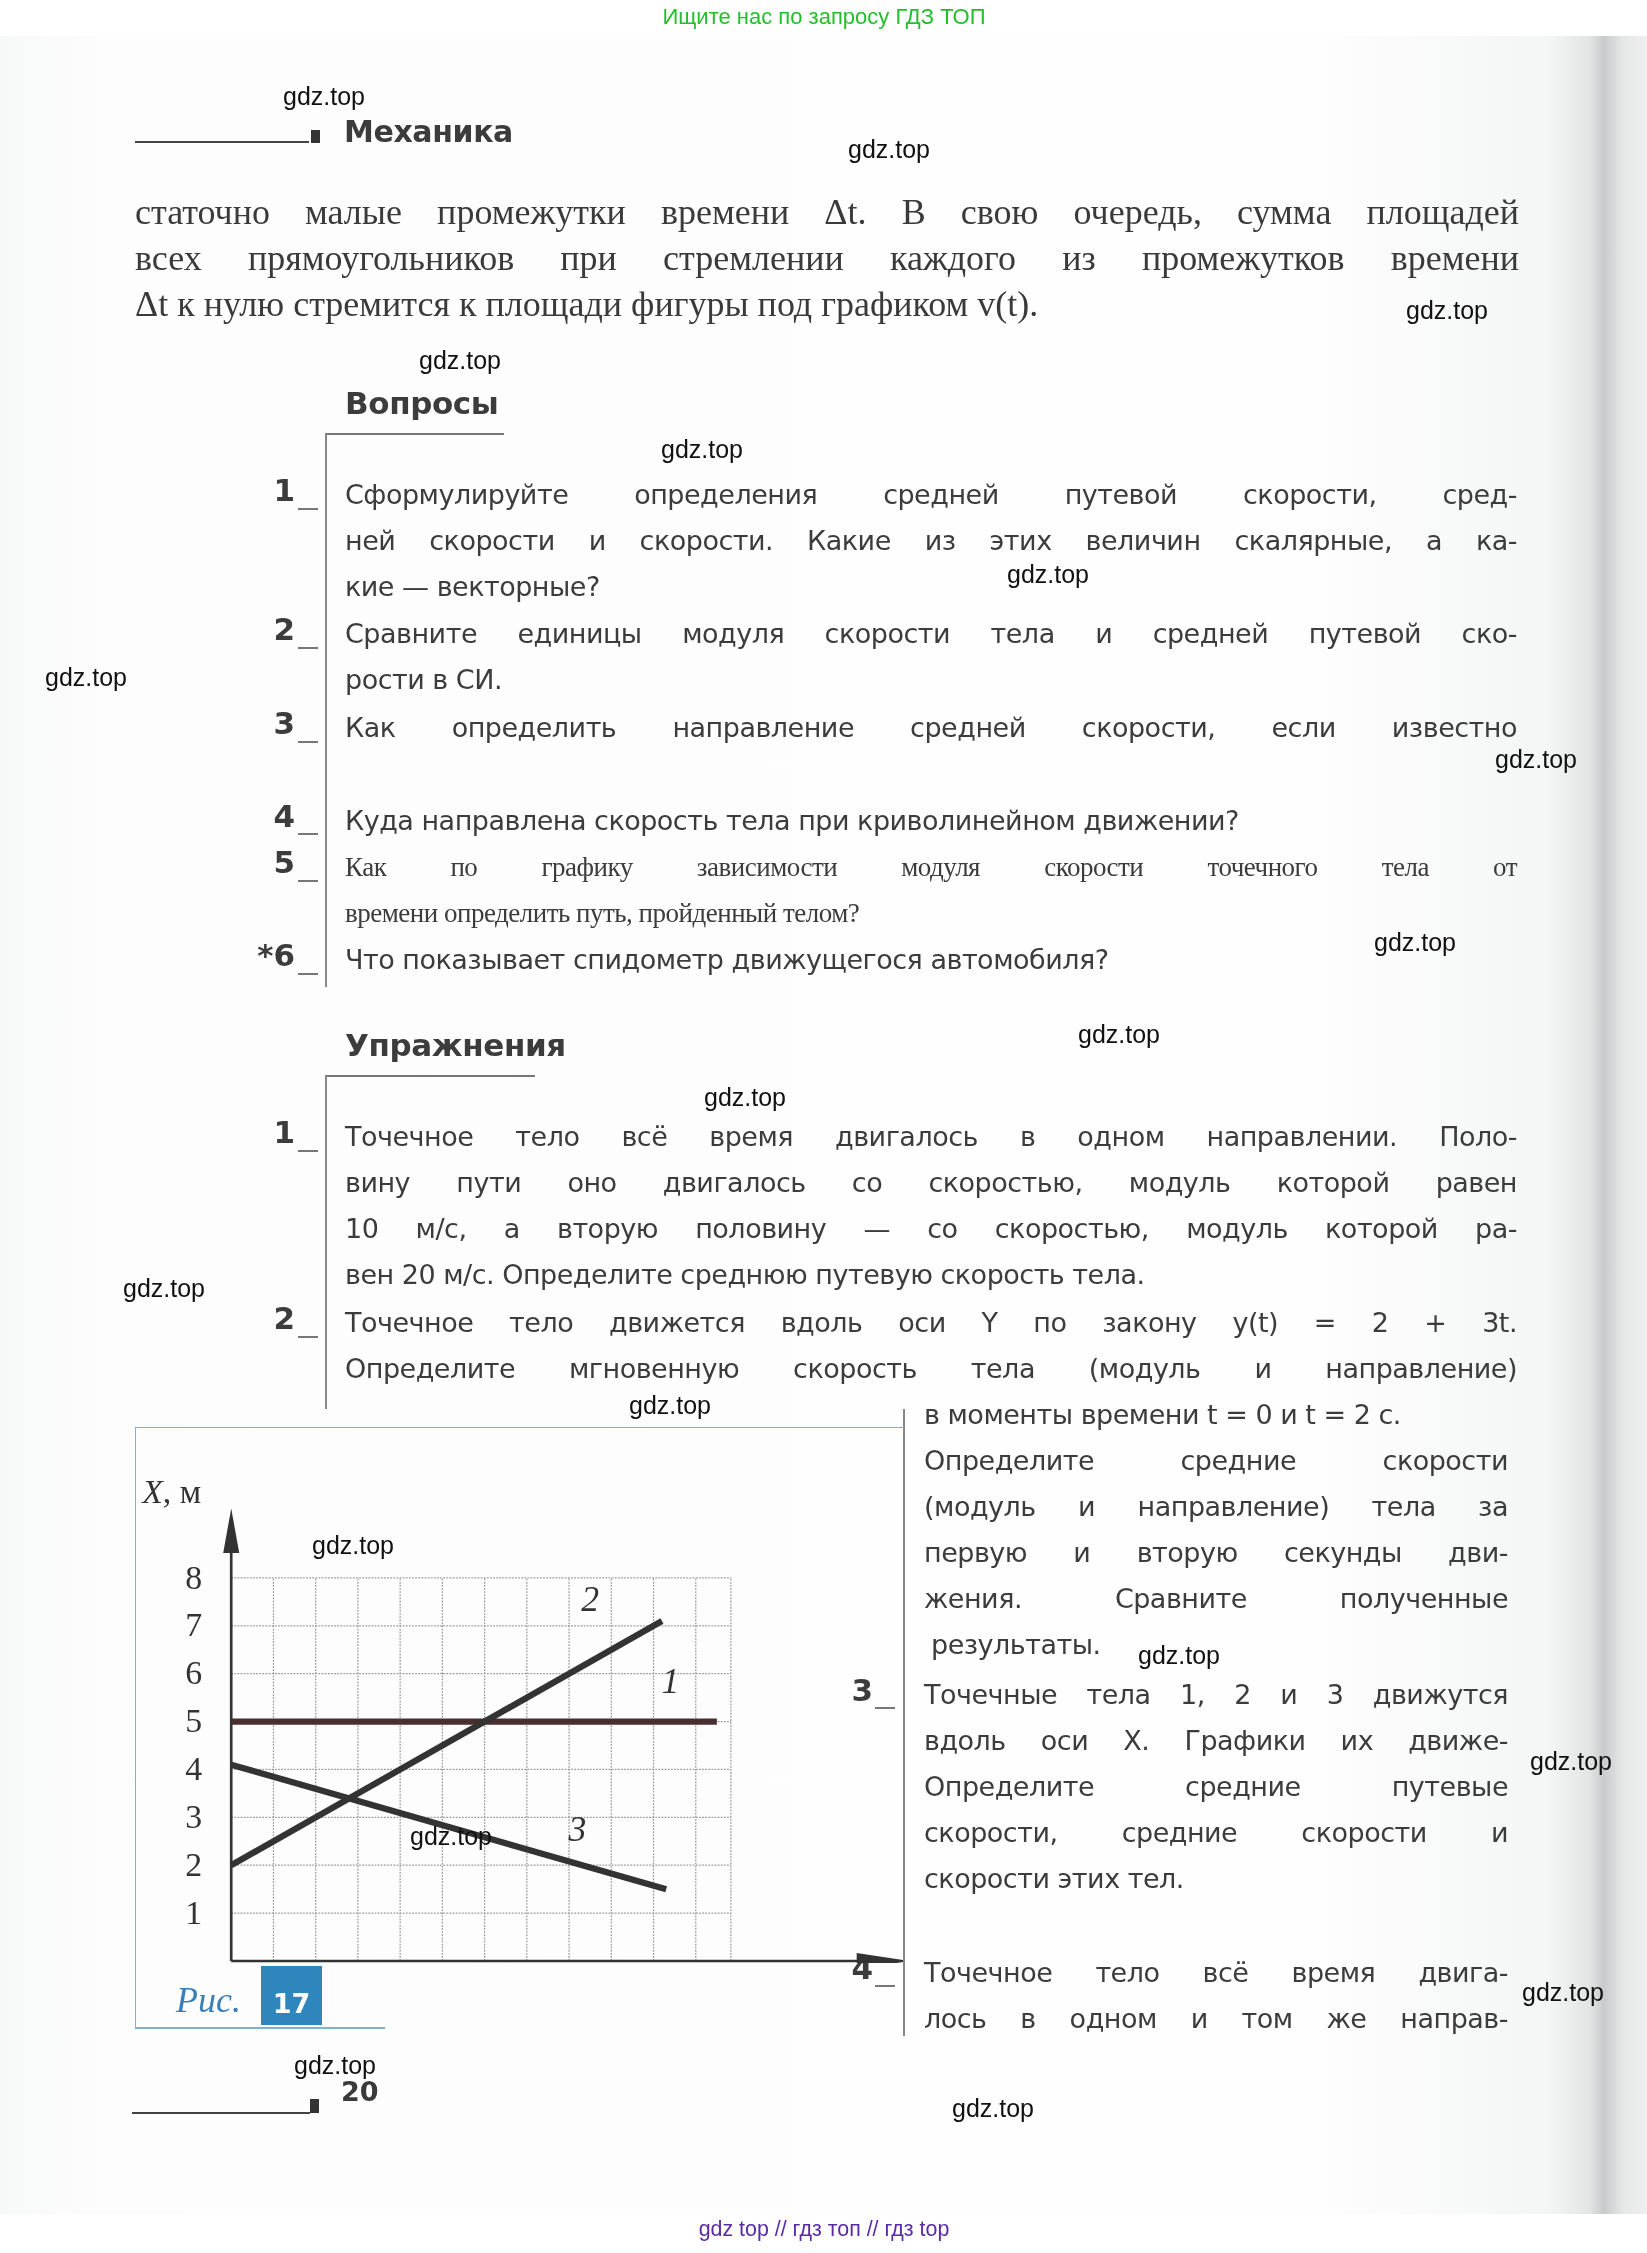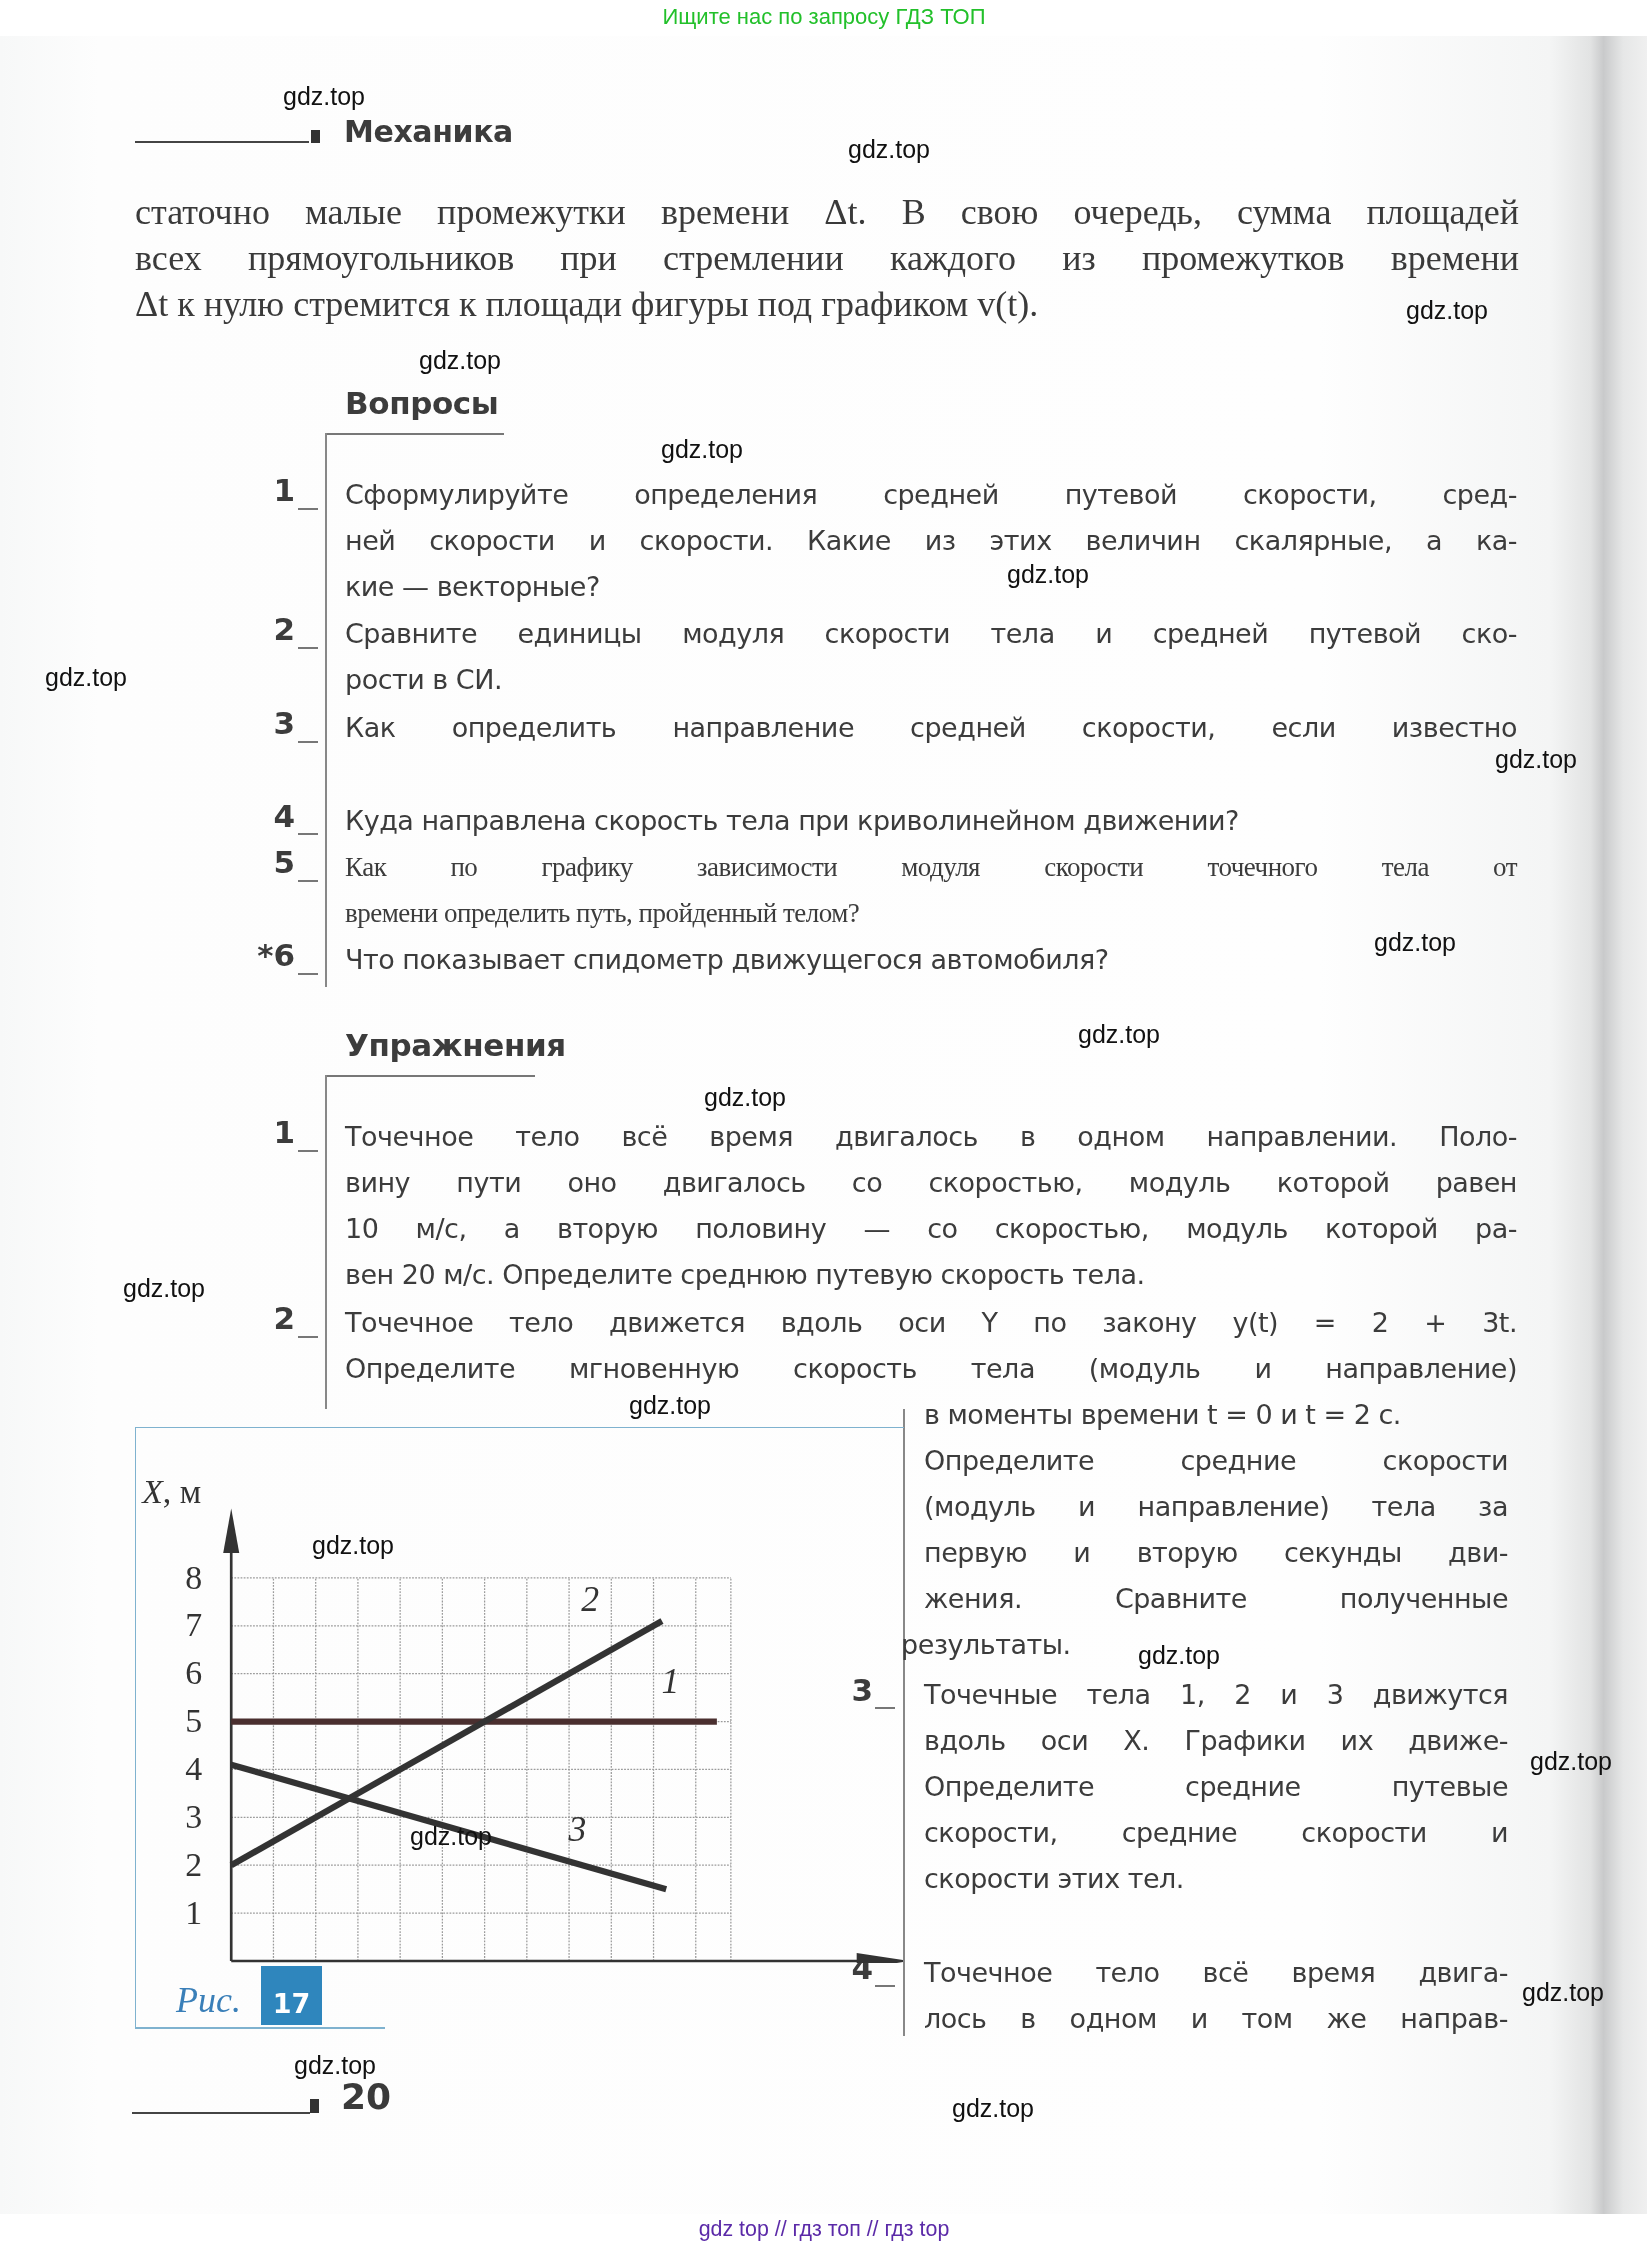--- a/index.html
+++ b/index.html
@@ -60,21 +60,21 @@
   .fig-box-bottom { position: absolute; left: 135px; top: 2027px; width: 250px; height: 1.8px; background: #7fb2cf; }
   .fig-caption { position: absolute; left: 176px; top: 1979px; font-family: "Liberation Serif", serif; font-style: italic; font-size: 36px; color: #3a7fb8; }
   .fig-badge {
     position: absolute; left: 261px; top: 1966px; width: 61px; height: 59px;
     background: #2f86bd; color: #fff; font-weight: bold; font-size: 27px;
     font-family: "DejaVu Sans", sans-serif; text-align: center; line-height: 75px;
   }
   .page-num-wrap { position: absolute; left: 132px; top: 2076px; height: 45px; }
   .pn-line { position: absolute; left: 0; top: 36px; width: 178px; height: 1.8px; background: #444; }
   .pn-square { position: absolute; left: 178px; top: 23px; width: 9px; height: 14.3px; background: #333; }
-  .pn-num { position: absolute; left: 209px; top: 0px; font-size: 36px; font-weight: bold; color: #3a3a3a; font-family: "DejaVu Sans", sans-serif; }
+  .pn-num { position: absolute; left: 209px; top: 0px; font-size: 27px; font-weight: bold; color: #3a3a3a; font-family: "DejaVu Sans", sans-serif; }
   svg text { font-family: "Liberation Serif", serif; }
 </style>
 </head>
 <body>
 
 <div class="page"></div>
 <div class="top-band"></div>
 <div class="bottom-band"></div>
 
 <div class="banner top">Ищите нас по запросу ГДЗ ТОП</div>
@@ -150,21 +150,21 @@
     <div class="item-num" style="left: 233px; top: 1300px;">2</div>
     <div class="item-tick" style="left: 298px; top: 1336px;"></div>
     <div class="item-text" style="left: 345px; top: 1300px;">
       <span class="ln" style="width: 1172px;">Точечное тело движется вдоль оси Y по закону y(t) = 2 + 3t.</span>
       <span class="ln" style="width: 1172px;">Определите мгновенную скорость тела (модуль и направление)</span>
       <span class="ln end" style="width: 584px; position: relative; left: 579px;">в моменты времени t = 0 и t = 2 с.</span>
       <span class="ln" style="width: 584px; position: relative; left: 579px;">Определите средние скорости</span>
       <span class="ln" style="width: 584px; position: relative; left: 579px;">(модуль и направление) тела за</span>
       <span class="ln" style="width: 584px; position: relative; left: 579px;">первую и вторую секунды дви-</span>
       <span class="ln" style="width: 584px; position: relative; left: 579px;">жения. Сравните полученные</span>
-      <span class="ln end" style="width: 584px; position: relative; left: 556px;">результаты.</span>
+      <span class="ln end" style="width: 584px; position: relative; left: 586px;">результаты.</span>
     </div>
     <div class="item-num" style="left: 811px; top: 1672px;">3</div>
     <div class="item-tick" style="left: 875px; top: 1707px;"></div>
     <div class="item-text" style="left: 924px; top: 1672px;">
       <span class="ln" style="width: 584px;">Точечные тела 1, 2 и 3 движутся</span>
       <span class="ln" style="width: 584px;">вдоль оси X. Графики их движе-</span>
       <span class="ln" style="width: 584px;">Определите средние путевые</span>
       <span class="ln" style="width: 584px;">скорости, средние скорости и</span>
       <span class="ln end" style="width: 584px;">скорости этих тел.</span>
     </div>

